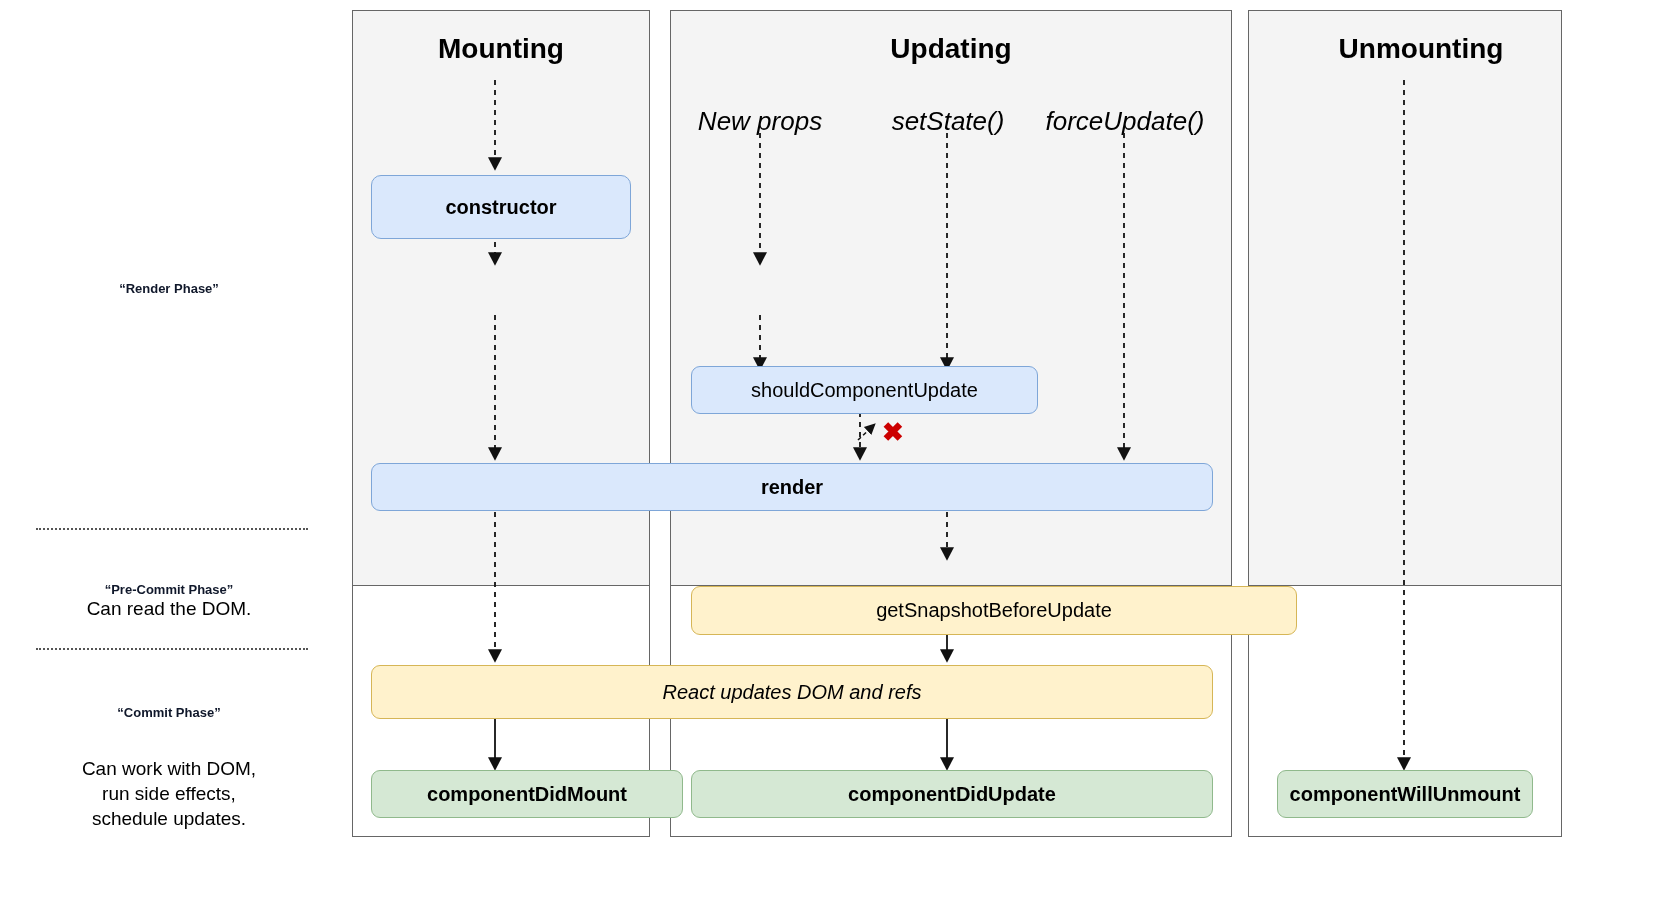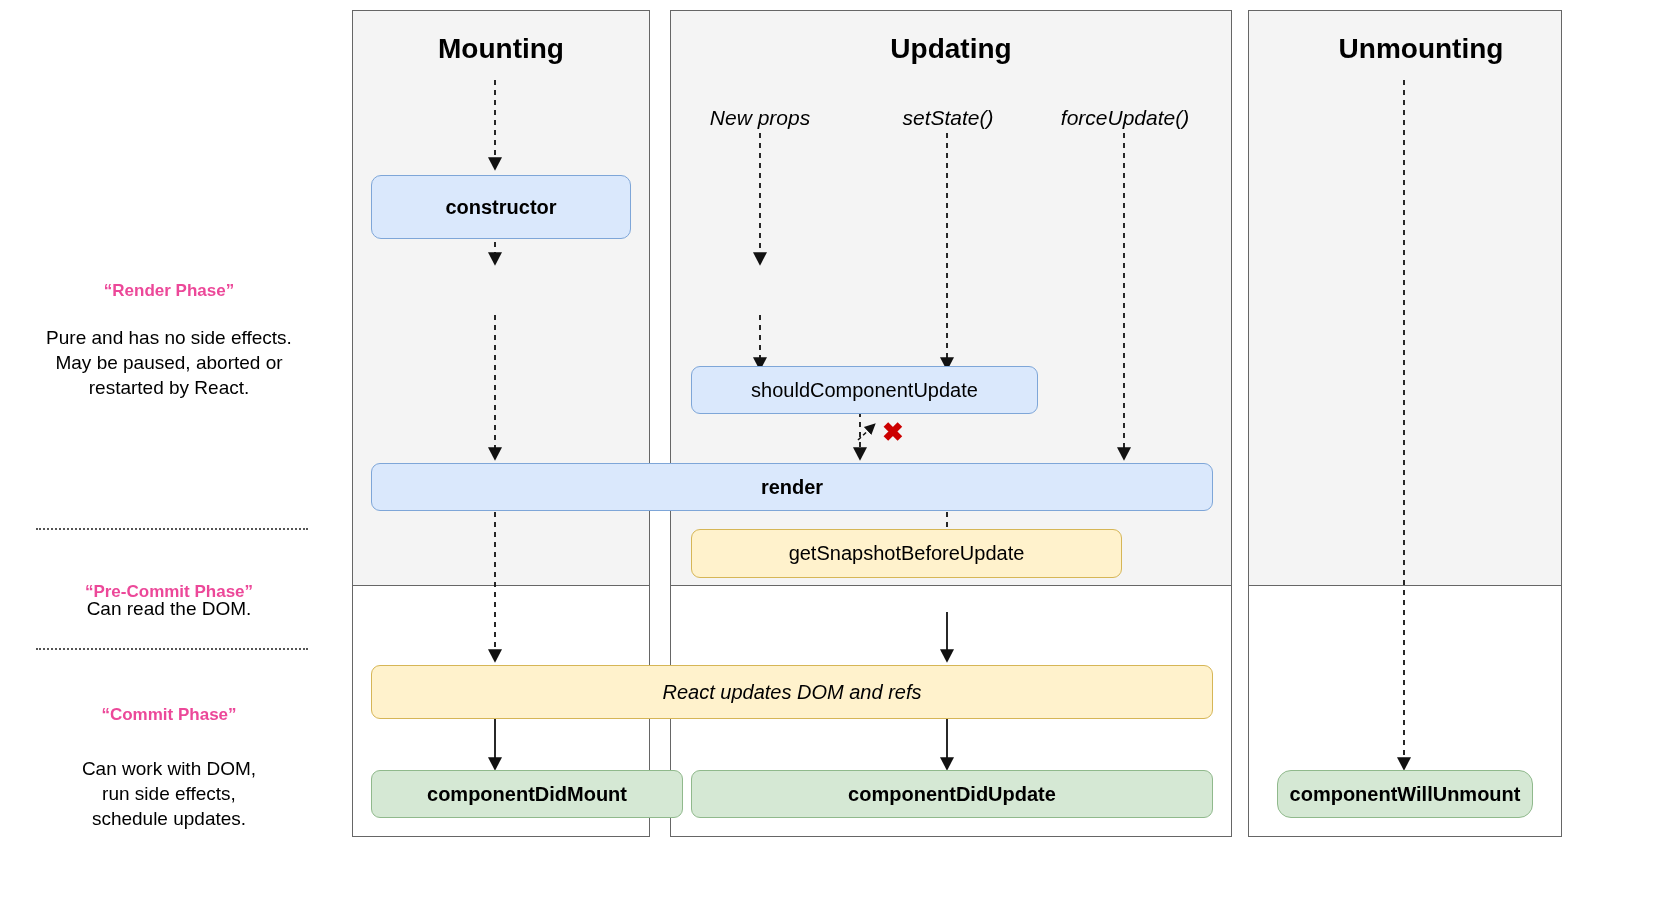--- a/index.html
+++ b/index.html
@@ -6,32 +6,32 @@
   body{width:1674px;height:917px;font-family:"Liberation Sans",sans-serif;overflow:hidden;}
   #stage{position:relative;width:1674px;height:917px;}
 
   .col-frame{position:absolute;border:1px solid #666;box-sizing:border-box;}
   .col-gray{position:absolute;background:#f4f4f4;box-sizing:border-box;}
   .col-white{position:absolute;background:#ffffff;box-sizing:border-box;}
   .col-line{position:absolute;background:#666;}
 
   .col-title{position:absolute;text-align:center;font-weight:bold;font-size:28px;color:#000;}
 
-  .trigger{position:absolute;text-align:center;font-style:italic;font-size:21px;color:#000;white-space:nowrap;}
+  .trigger{position:absolute;text-align:center;font-style:italic;font-size:26px;color:#000;white-space:nowrap;}
 
   .node{position:absolute;box-sizing:border-box;border-radius:9px;
         display:flex;align-items:center;justify-content:center;
         font-size:20px;color:#000;text-align:center;}
   .node.blue{background:#dae8fc;border:1px solid #7ea6d8;}
   .node.yellow{background:#fff2cc;border:1px solid #d6b656;}
   .node.green{background:#d5e8d4;border:1px solid #90b98c;}
   .node.bold{font-weight:bold;}
   .node.italic{font-style:italic;}
 
-  .phase-title{position:absolute;text-align:center;font-weight:bold;font-size:17px;color:#ec4899;width:310px;left:14px;}
+  .phase-title{position:absolute;text-align:center;font-weight:bold;font-size:13px;color:#0f172a;width:310px;left:14px;}
   .phase-desc{position:absolute;text-align:center;font-size:19px;color:#000;width:310px;left:14px;line-height:1.32;}
   .dotted-div{position:absolute;left:36px;width:272px;height:0;border-top:2px dotted #555;}
 
   svg.ov{position:absolute;left:0;top:0;width:1674px;height:917px;pointer-events:none;}
   .xmark{position:absolute;color:#cc0000;font-size:26px;font-weight:bold;line-height:1;}
 </style>
 </head>
 <body>
 
 <div id="stage">
@@ -53,23 +53,20 @@
 
   <div class="col-title" style="left:352px;top:33px;width:298px;">Mounting</div>
   <div class="col-title" style="left:670px;top:33px;width:562px;">Updating</div>
   <div class="col-title" style="left:1248px;top:33px;width:314px;padding-left:16px;">Unmounting</div>
 
   <div class="trigger" style="left:665px;top:106px;width:190px;">New props</div>
   <div class="trigger" style="left:853px;top:106px;width:190px;">setState()</div>
   <div class="trigger" style="left:1030px;top:106px;width:190px;">forceUpdate()</div>
 
   <div class="phase-title" style="top:281px;">“Render Phase”</div>
-  <div class="phase-desc" style="top:325px;white-space:pre-line;">Pure and has no side effects.
-May be paused, aborted or
-restarted by React.</div>
 
   <div class="dotted-div" style="top:528px;"></div>
 
   <div class="phase-title" style="top:582px;">“Pre-Commit Phase”</div>
   <div class="phase-desc" style="top:596px;white-space:pre-line;">Can read the DOM.</div>
 
   <div class="dotted-div" style="top:648px;"></div>
 
   <div class="phase-title" style="top:705px;">“Commit Phase”</div>
   <div class="phase-desc" style="top:756px;white-space:pre-line;">Can work with DOM,
@@ -119,23 +116,23 @@
 
   <div class="xmark" style="left:882px;top:419px;">✖</div>
 
   <div class="node blue bold" style="left:371px;top:175px;width:260px;height:64px;border-radius:10px;">constructor</div>
 
 
   <div class="node blue" style="left:691px;top:366px;width:347px;height:48px;">shouldComponentUpdate</div>
 
   <div class="node blue bold" style="left:371px;top:463px;width:842px;height:48px;">render</div>
 
-  <div class="node yellow" style="left:691px;top:529px;width:431px;height:49px;text-align:center;">getSnapshotBeforeUpdate</div>
+  <div class="node yellow" style="left:691px;top:586px;width:606px;height:49px;text-align:center;">getSnapshotBeforeUpdate</div>
 
   <div class="node yellow italic" style="left:371px;top:665px;width:842px;height:54px;">React updates DOM and refs</div>
 
   <div class="node green bold" style="left:371px;top:770px;width:312px;height:48px;">componentDidMount</div>
 
   <div class="node green bold" style="left:691px;top:770px;width:522px;height:48px;">componentDidUpdate</div>
 
-  <div class="node green bold" style="left:1277px;top:770px;width:256px;height:48px;border-radius:14px;">componentWillUnmount</div>
+  <div class="node green bold" style="left:1277px;top:770px;width:256px;height:48px;">componentWillUnmount</div>
 
 </div>
 
 </body></html>

